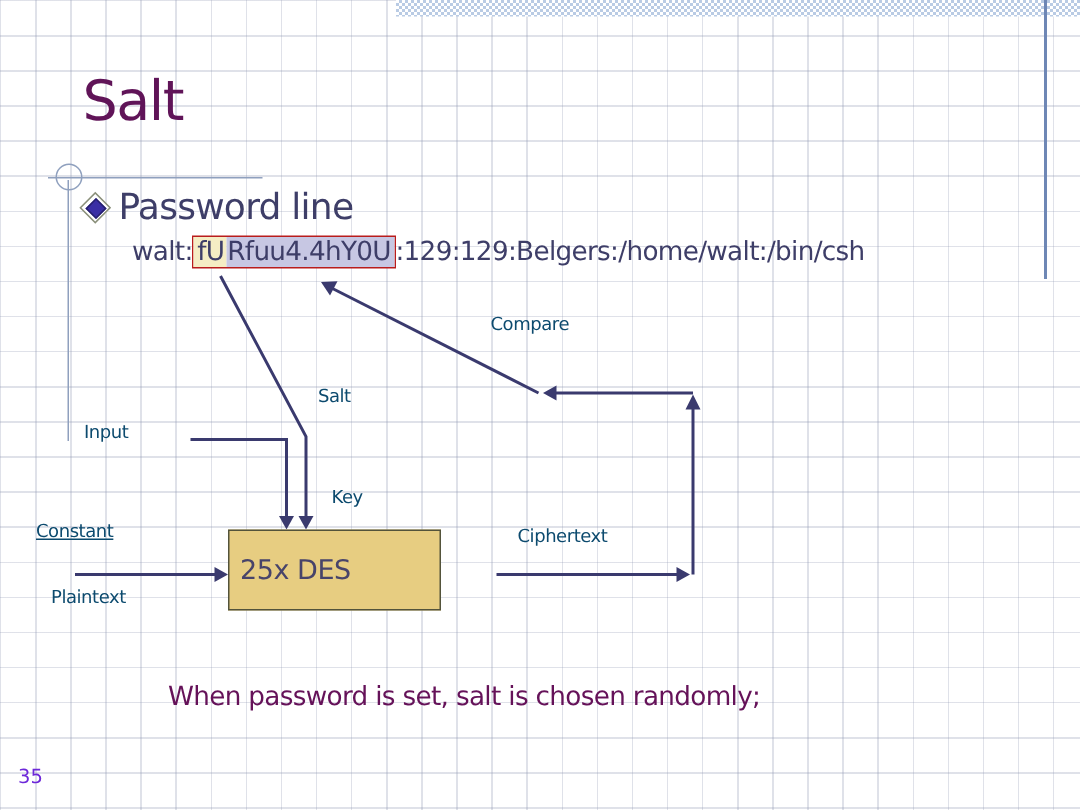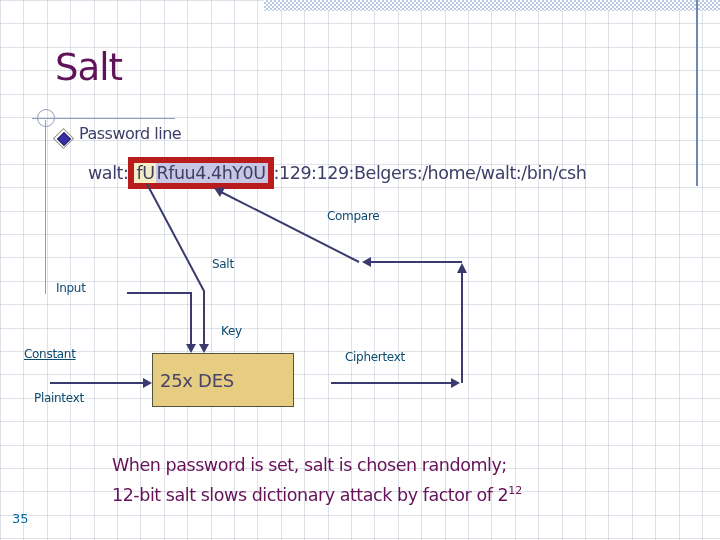--- a/index.html
+++ b/index.html
@@ -32,29 +32,29 @@
 
   .bullet-outer {
     position:absolute; left:56px; top:131px; width:13px; height:13px;
     background:#fff; border:1px solid #8a8f7a; transform:rotate(45deg);
   }
   .bullet-inner {
     position:absolute; left:59px; top:134px; width:8px; height:8px;
     background:#3a2fa5; border:1px solid #26206e; transform:rotate(45deg);
   }
   .bullet-label {
-    position:absolute; left:79px; top:124px; font-size:16px; letter-spacing:-0.5px;
+    position:absolute; left:79px; top:124px; font-size:24px; letter-spacing:-0.5px;
     color:#3e3e68; white-space:nowrap;
   }
 
   .pw-line {
     position:absolute; left:88px; top:157px; font-size:17.5px; letter-spacing:-0.45px;
     color:#3e3e68; white-space:nowrap; line-height:22px;
   }
-  .hl-box { display:inline-block; border:6px solid #b91c1c; line-height:20px; }
+  .hl-box { display:inline-block; border:1px solid #b91c1c; line-height:20px; }
   .hl-salt { background:#f5edc4; padding:0 1px 0 2px; }
   .hl-hash { background:#c7c7e3; padding:0 2px 0 1px; }
 
   .diagram-svg { position:absolute; left:0; top:0; width:720px; height:540px; }
 
   .lbl { position:absolute; color:#0c4a6e; font-size:12px; letter-spacing:-0.3px; white-space:nowrap; }
   .lbl-compare   { left:327px; top:209px; }
   .lbl-salt      { left:212px; top:257px; }
   .lbl-input     { left:56px;  top:281px; }
   .lbl-key       { left:221px; top:324px; }
@@ -68,21 +68,21 @@
     display:flex; align-items:center; padding-left:7px;
     font-size:18px; letter-spacing:-0.3px; color:#48446a;
   }
 
   .footnote {
     position:absolute; left:112px; top:453px; font-size:17.5px; letter-spacing:-0.45px;
     color:#651259; line-height:25px; white-space:nowrap;
   }
   .footnote sup { font-size:11px; letter-spacing:0; }
 
-  .page-number { position:absolute; left:12px; top:511px; font-size:13px; color:#0369a1; }
+  .page-number { position:absolute; left:12px; top:511px; font-size:13px; color:#6d28d9; }
 </style>
 </head>
 <body>
 
 <div class="slide">
 
   <div class="grid-layer"></div>
   <div class="top-band"></div>
   <div class="right-edge-line"></div>
 
@@ -135,18 +135,17 @@
   <div class="lbl lbl-constant">Constant</div>
   <div class="lbl lbl-ciphertext">Ciphertext</div>
   <div class="lbl lbl-plaintext">Plaintext</div>
 
   <div class="des-box">
       <span>25x DES</span>
     </div>
 
   <div class="footnote">
     <div>When password is set, salt is chosen randomly;</div>
-    <div><span>12-bit salt slows dictionary attack by factor of 2</span><sup>12</sup></div>
   </div>
 
   <div class="page-number">35</div>
 
 </div>
 
 </body></html>

